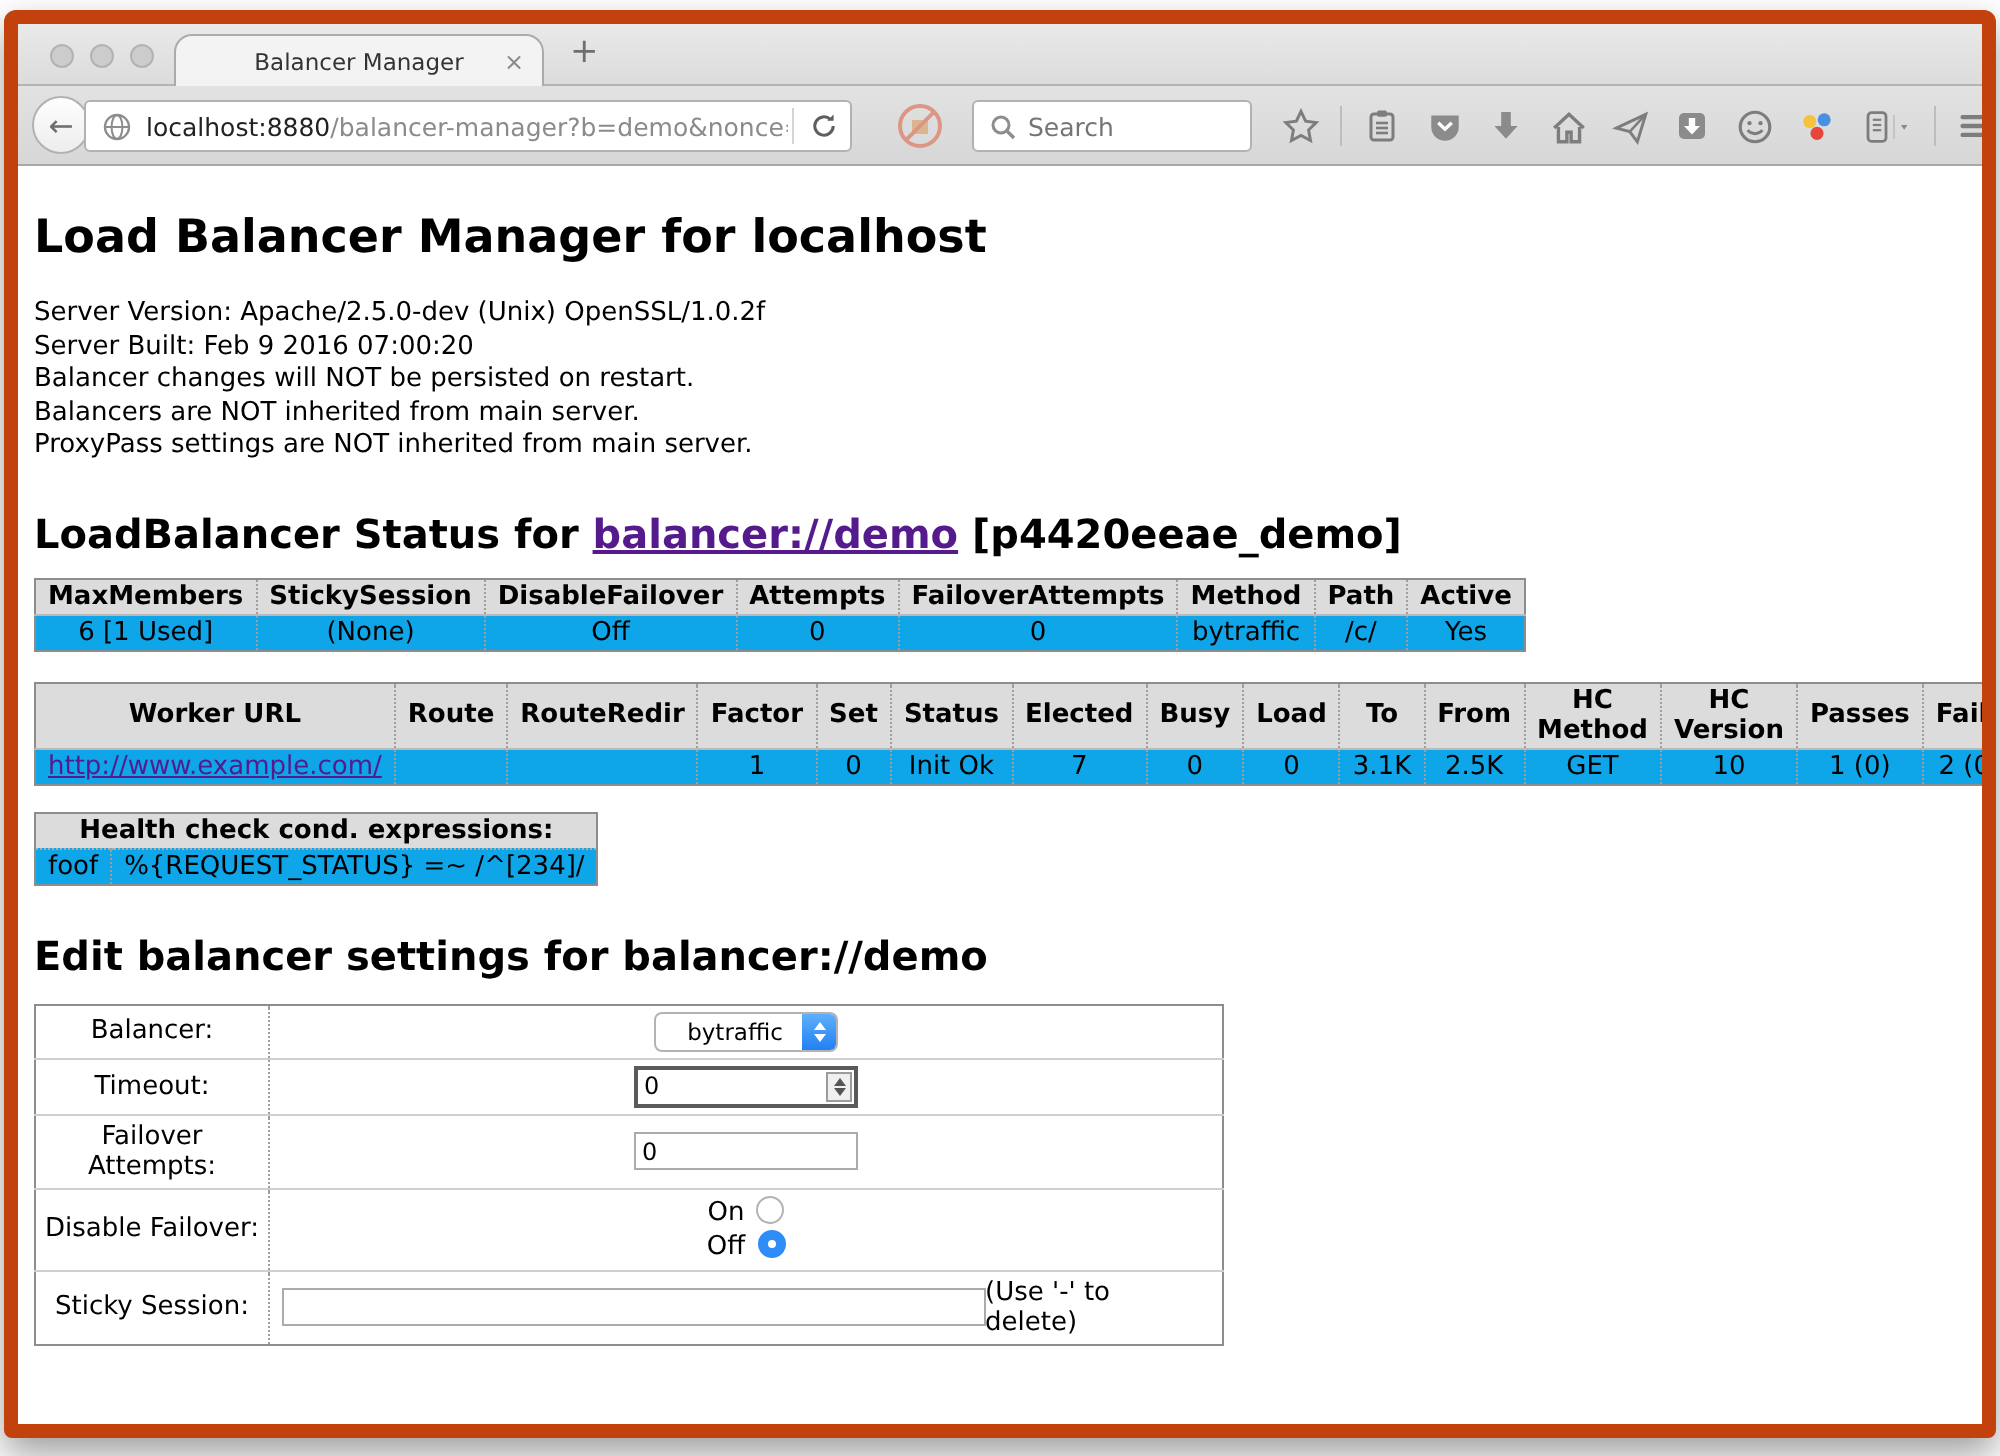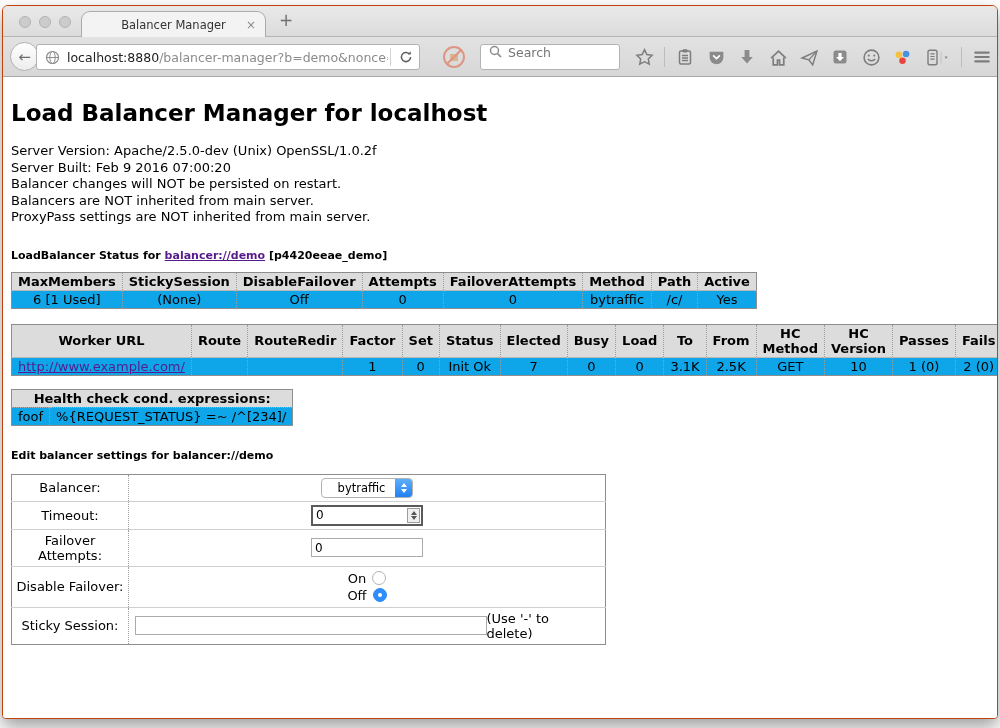--- a/index.html
+++ b/index.html
@@ -2,21 +2,21 @@
 <html><head>
 <meta charset="utf-8">
 <style>
   * { box-sizing: border-box; margin: 0; padding: 0; }
   html,body { width:1000px; height:728px; background:#fff; font-family:"DejaVu Sans", sans-serif; }
   .screen { position:relative; width:1000px; height:728px; overflow:hidden; }
 
   
   .window {
     position:absolute; left:2px; right:2px; top:5px; bottom:9px;
-    border:1px solid #c2410c; border-radius:6px 6px 4px 4px;
+    border:7px solid #c2410c; border-radius:6px 6px 4px 4px;
     box-shadow:0 8px 18px rgba(0,0,0,.38);
     background:#fff; overflow:hidden;
   }
   .tabbar {
     position:relative; height:31px;
     background:linear-gradient(#e9e9e9,#dcdcdc);
     border-bottom:1px solid #b4b4b4;
   }
   .traffic { position:absolute; top:10px; width:12px; height:12px; border-radius:50%;
     background:#cccccc; border:1px solid #b3b3b3; }
@@ -44,34 +44,34 @@
   .url-host{ color:#222; white-space:nowrap; }
   .url-path{ color:#8b8b8b; white-space:nowrap; overflow:hidden; flex:1; }
   .url-div { width:1px; height:18px; background:#d4d4d4; margin:0 2px; }
   .reload { width:26px; display:flex; justify-content:center; }
   .blocked { position:absolute; left:440px; top:9px; width:22px; height:22px; border-radius:50%;
     border:2px solid #dd9684; position:absolute; }
   .blocked::before { content:""; position:absolute; left:5px; top:6px; width:8px; height:7px; background:#dbb58f; }
   .blocked::after { content:""; position:absolute; left:-1px; top:8px; width:20px; height:2px;
     background:#dd9684; transform:rotate(-45deg); }
   .searchbar { position:absolute; left:477px; top:7px; width:140px; height:26px; background:#fff;
-    border:1px solid #b2b2b2; border-radius:3px; display:flex; align-items:flex-start; }
+    border:1px solid #b2b2b2; border-radius:3px; display:flex; align-items:center; }
   .searchbar input { border:none; outline:none; width:95px; font-size:12.5px; color:#333;
     font-family:"DejaVu Sans",sans-serif; background:transparent; }
   .mag { margin:0 6px 0 8px; }
   .icons { position:absolute; left:630px; top:0; height:40px; display:flex; align-items:center; gap:9px; }
   .icon { width:22px; height:22px; display:flex; align-items:center; justify-content:center; }
   .vdiv { width:1px; height:20px; background:#bdbdbd; }
 
   
   .content { position:absolute; top:72px; bottom:0; left:0; right:0; background:#fff;
     padding:0 8px; overflow:hidden; color:#000; }
   h1 { font-size:23px; margin-top:22px; letter-spacing:0; }
   .info { margin-top:17px; font-size:13px; line-height:16.5px; }
-  h3 { font-size:11px; margin-top:23px; }
+  h3 { font-size:20px; margin-top:23px; }
   a.plink { color:#551a8b; text-decoration:underline; }
 
   table.apache { border-collapse:collapse; border:1px solid #8d8d8d; font-size:13px; margin-top:10px; }
   table.apache th { background:#dcdcdc; font-weight:bold; padding:1px 6px; text-align:center; }
   table.apache td { padding:1px 6px; text-align:center; background:#0ea5e9; }
   table.apache th, table.apache td { border-left:1px dotted #9e9e9e; }
   table.apache th:first-child, table.apache td:first-child { border-left:none; }
   table.apache tr + tr { border-top:1px solid #b9b9b9; }
   table.apache tr.dotted-top { border-top:1px dotted #adadad; }
 

